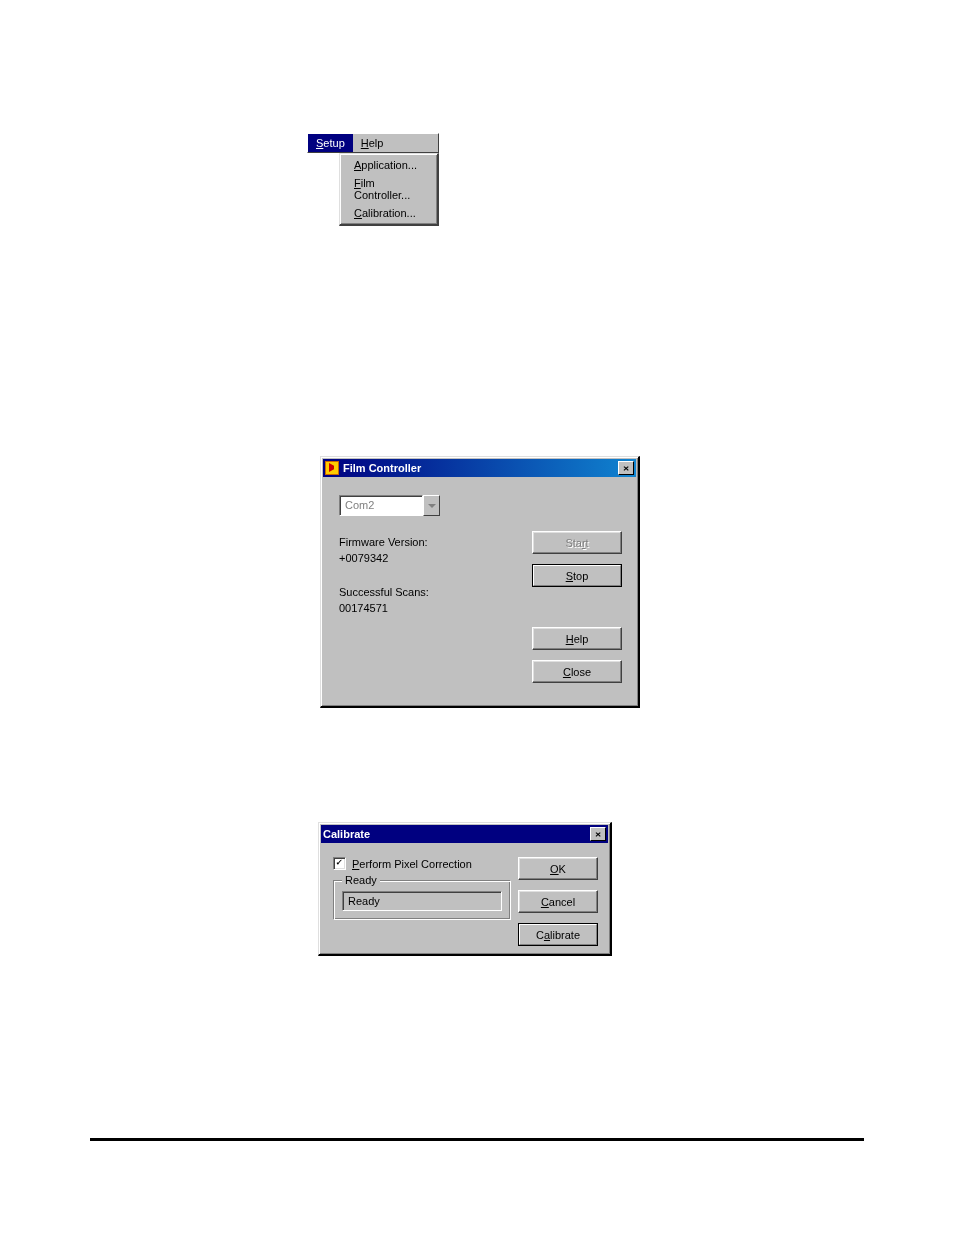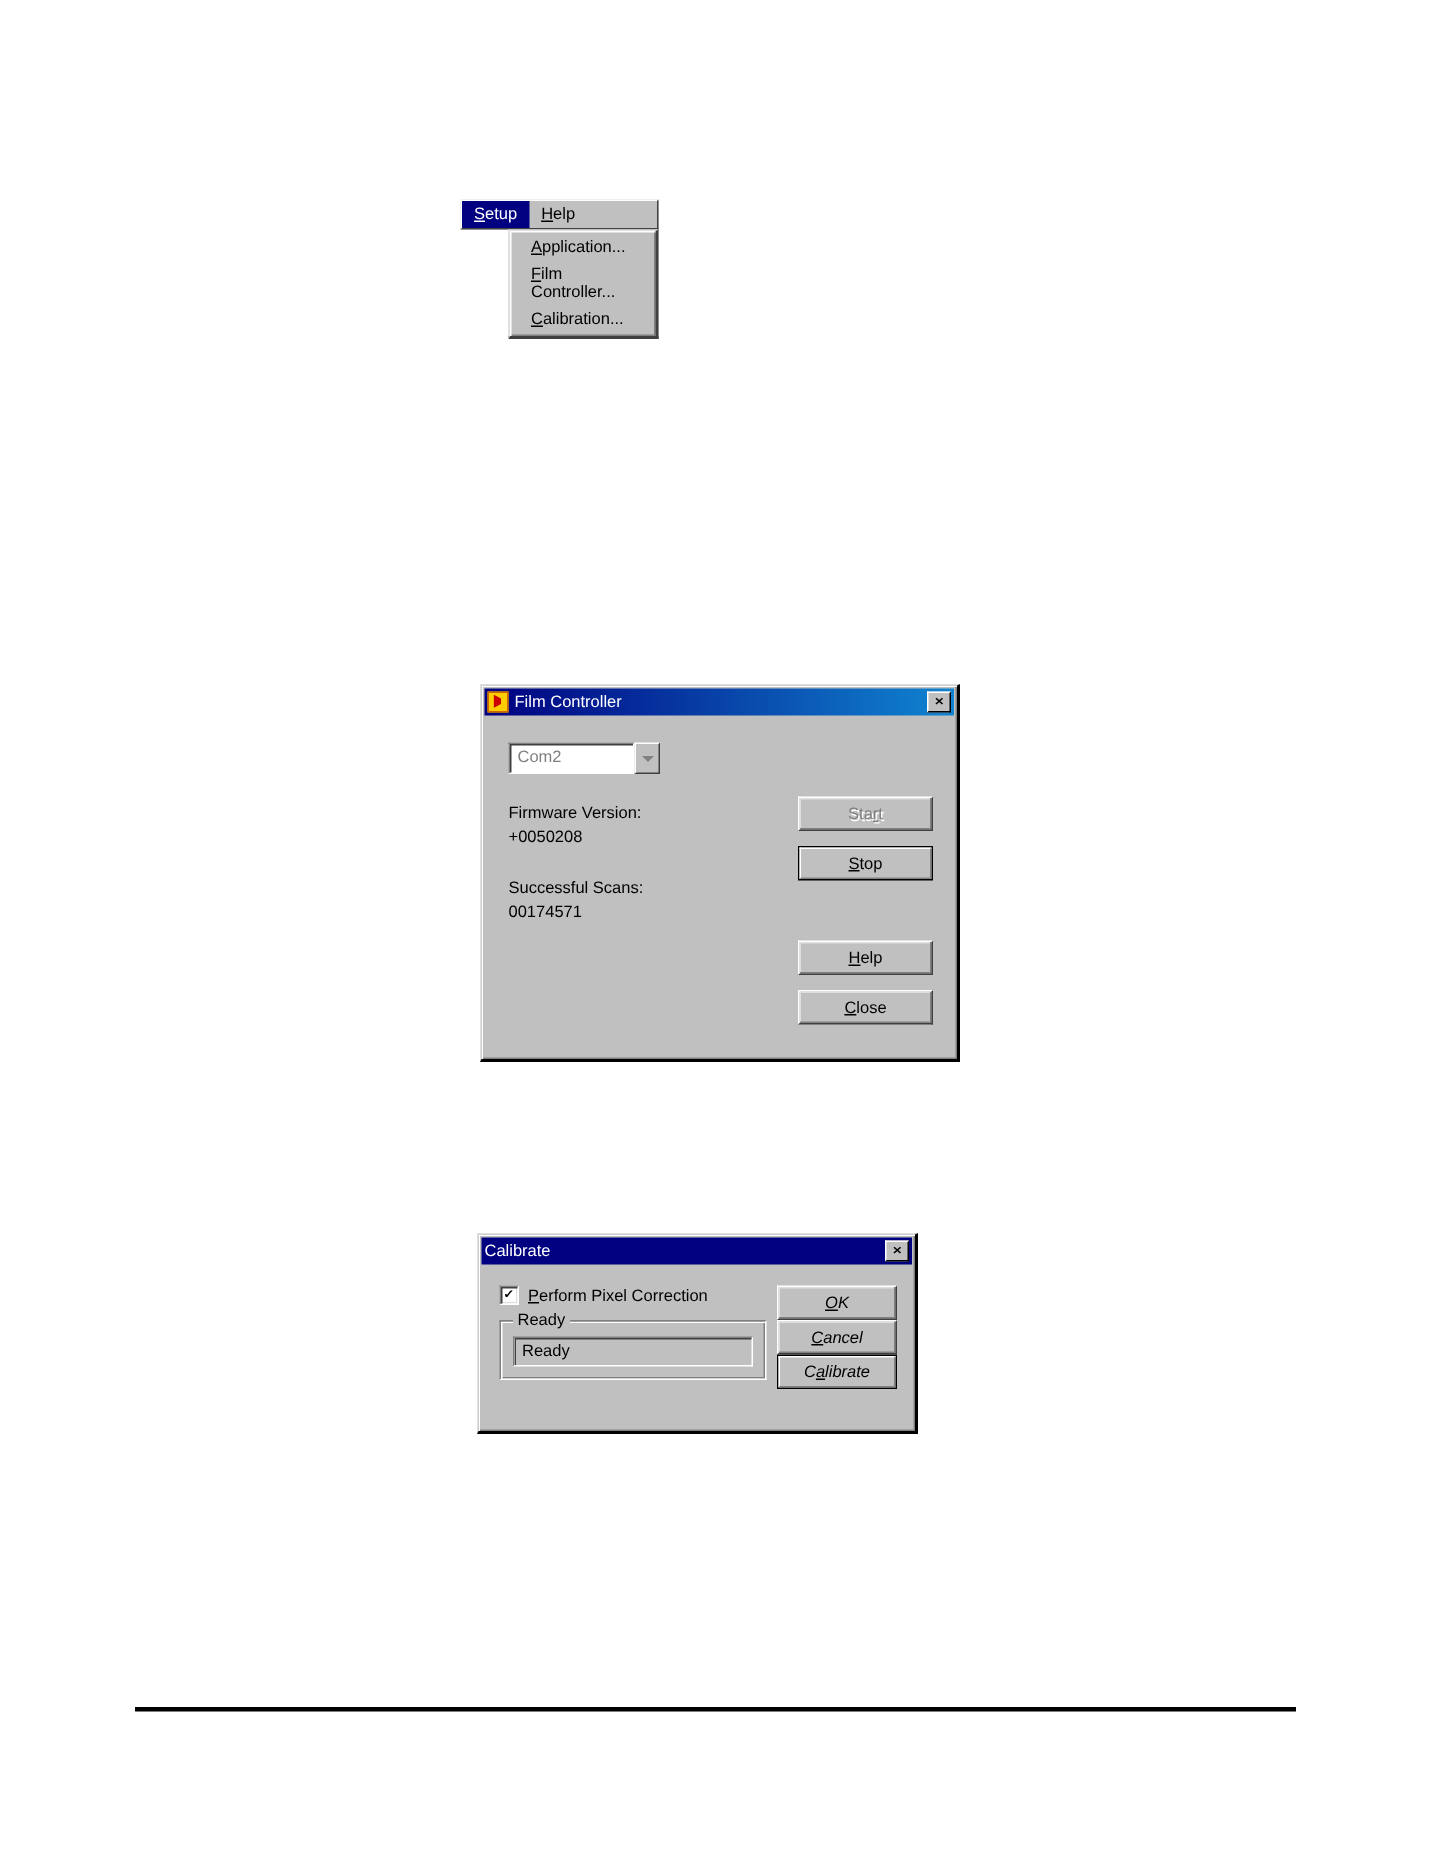--- a/index.html
+++ b/index.html
@@ -85,21 +85,21 @@
     border-left:1px solid #dfdfdf;
     border-right:2px solid #000;
     border-bottom:2px solid #000;
     box-shadow: inset 1px 1px 0 #fff, inset -1px -1px 0 #808080;
   }
   .titlebar {
     background: linear-gradient(to right,#08246b,#a6caf0);
     background: #08246b;
     background: linear-gradient(to right,#000080,#1084d0);
     color:#fff;
-    font-weight:normal;
+    font-weight:bold;
     display:flex;
     align-items:center;
     height:18px;
     padding:0 2px;
     margin:2px 2px 0 2px;
     font-size:11px;
     justify-content:flex-end;
   }
   .titlebar .icon {
     width:14px; height:14px;
@@ -176,21 +176,21 @@
     background:#c0c0c0; padding:0 3px; font-size:11px;
   }
   .ro-field {
     background:#c0c0c0;
     width:160px; height:20px;
     padding:3px 5px; font-size:11px;
     border-top:1px solid #808080; border-left:1px solid #808080;
     border-right:1px solid #fff; border-bottom:1px solid #fff;
     box-shadow: inset 1px 1px 0 #404040;
   }
-  .cal-btns { position:absolute; right:12px; top:14px; width:80px; display:flex; flex-direction:column; gap:0;font-style:italic; }
+  .cal-btns { position:absolute; right:12px; top:14px; width:80px; display:flex; flex-direction:column; gap:10px; }
   .cal-btns .btn { width:80px; }
 
   
   .rule {
     position:absolute; left:90px; right:90px; top:1138px;
     height:3px; background:#000;
   }
 </style>
 </head>
 <body>
@@ -224,21 +224,21 @@
     <div class="close-btn"></div>
   </div>
   <div class="film-body">
     <div class="combo">
       <div class="edit">Com2</div>
       <div class="drop"></div>
     </div>
 
     <div class="film-lbl">
       <div>Firmware Version:</div>
-      <div>+0050208</div>
+      <div>+0079342</div>
     </div>
     <div class="film-lbl">
       <div>Successful Scans:</div>
       <div>00174571</div>
     </div>
 
     <div class="film-btns">
       <div class="btn raised">
         <span class="disabled-text"><span>Sta<span class="accel">r</span>t</span></span>
       </div>

